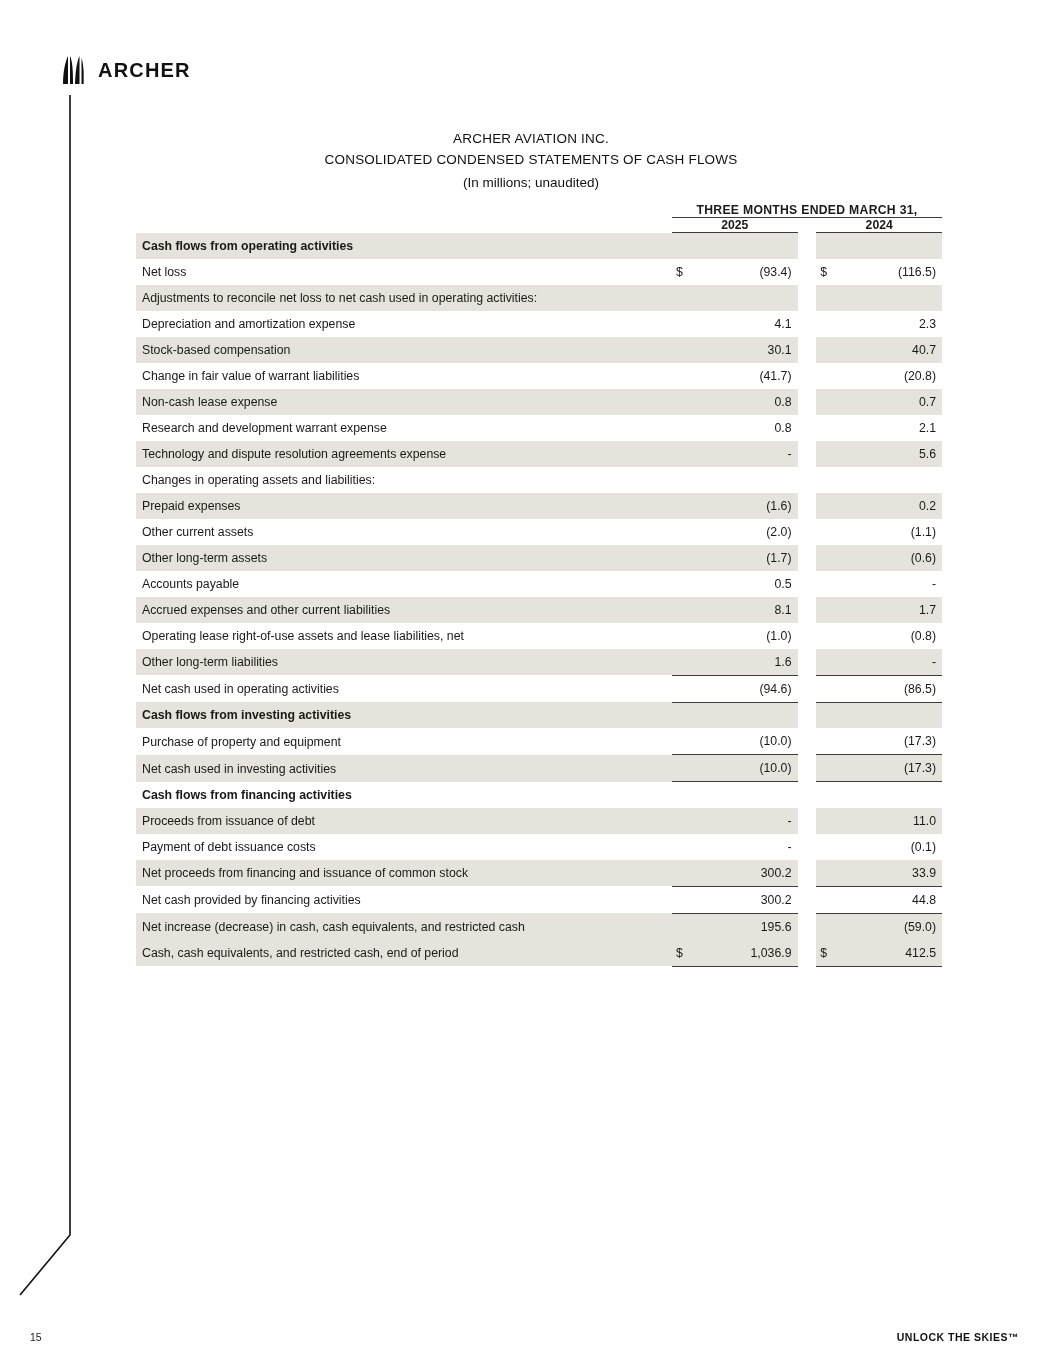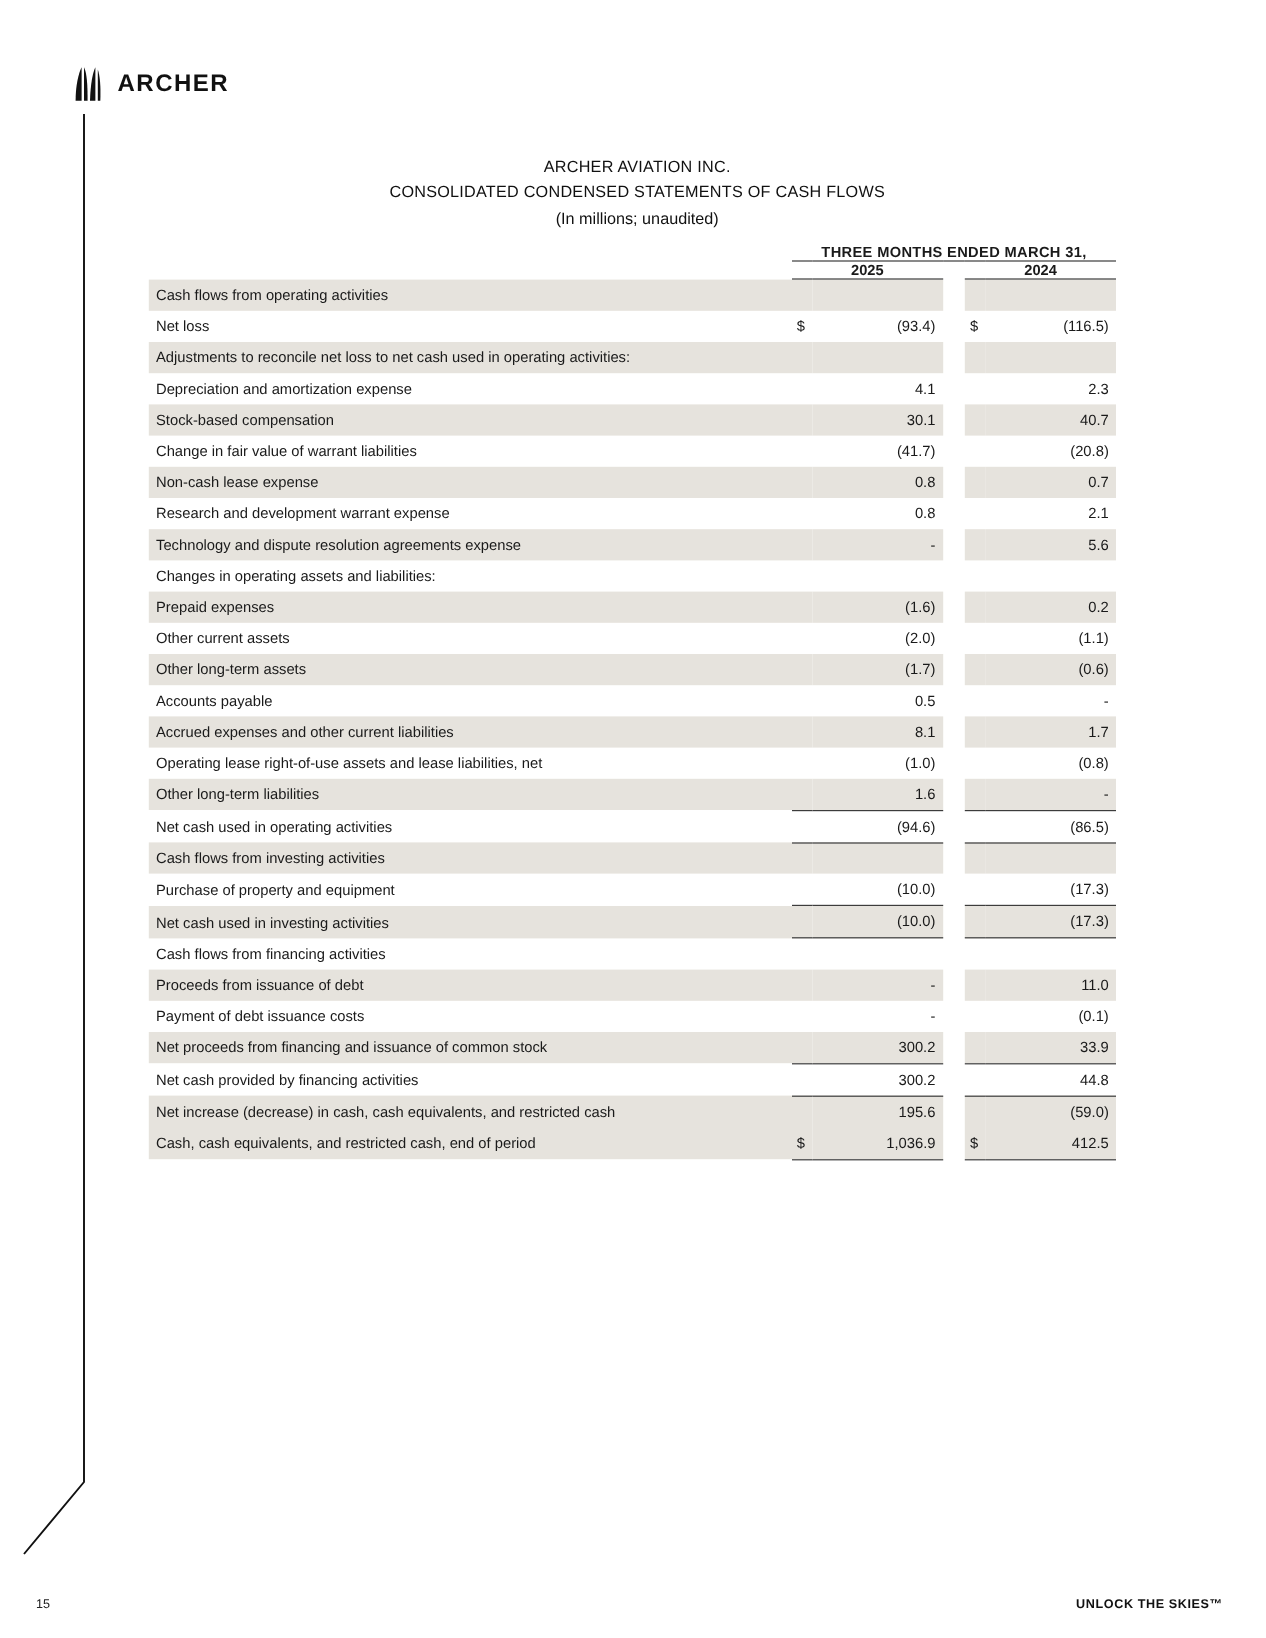--- a/index.html
+++ b/index.html
@@ -68,21 +68,21 @@
     font-size: 13.5px;
     font-weight: normal;
     line-height: 22px;
     color: #111;
     margin-top: 2px;
   }
 
   
   .stmt {
     position: absolute;
-    left: 124px;
+    left: 136px;
     top: 203px;
     width: 806px;
     border-collapse: collapse;
     font-size: 12.3px;
   }
   .stmt td, .stmt th {
     padding: 0;
     vertical-align: bottom;
   }
 
@@ -118,21 +118,21 @@
     text-align: left;
     padding: 6px 0 6px 4px;
   }
   td.num {
     text-align: right;
     padding: 6px 6px 6px 0;
     margin-top: 28px;
   }
   td.gap { background: transparent !important; }
 
-  .bold { font-weight: normal; }
+  .bold { font-weight: bold; }
   .ind1 { padding-left: 18px; }
   .ind2 { padding-left: 40px; }
   .ind3 { padding-left: 58px; }
   .rule-bottom td.cur,
   .rule-bottom td.num { border-bottom: 1px solid #3c3c3c; }
 
   
   .page-num {
     position: absolute;
     left: 30px;

